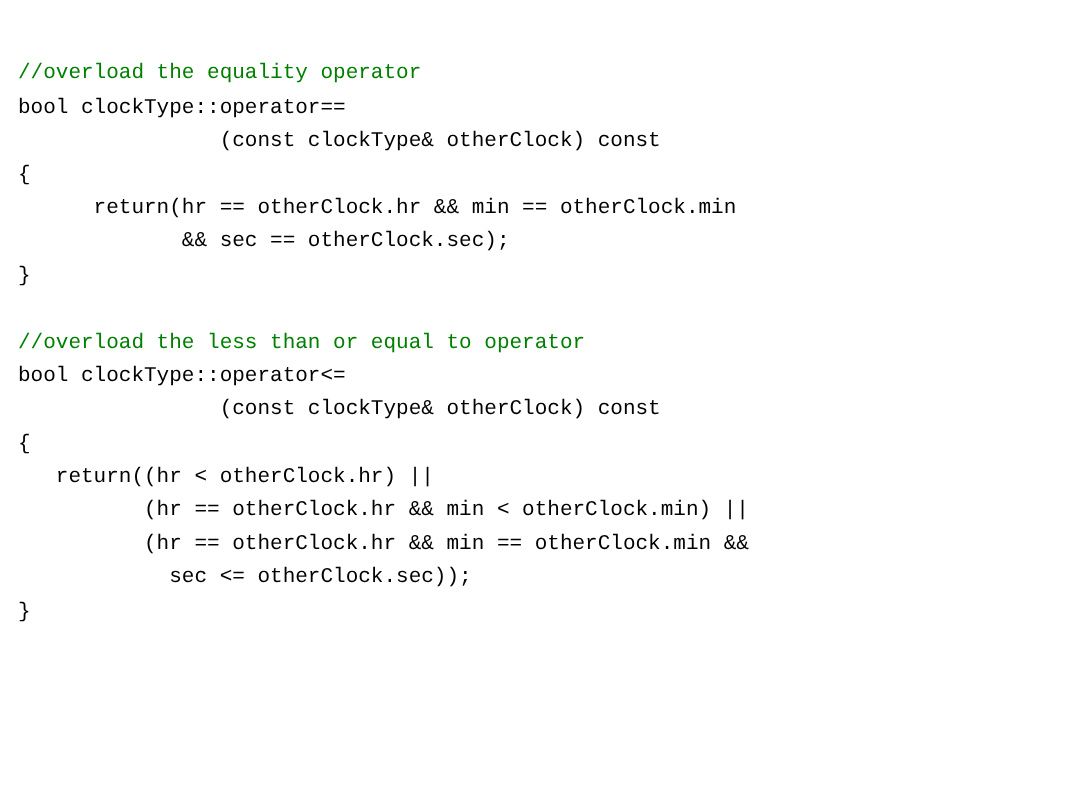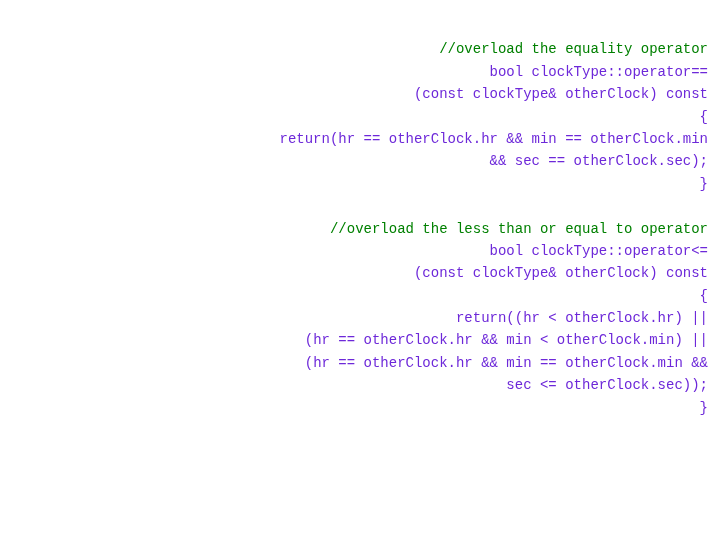--- a/index.html
+++ b/index.html
@@ -22,26 +22,25 @@
     .code-block {
       padding: 16px 12px;
       white-space: pre;
     }
 
     .comment {
       color: #008000;
     }
 
     .keyword {
-      color: #6d28d9;
+      color: #000000;
     }
 
     .code-line {
       display: block;
       min-height: 1.6em;
-      text-align: right;
     }
   </style>
 </head>
 <body>
 
 <div class="code-block" id="code-container">
 <span class="code-line comment">//overload the equality operator</span><span class="code-line keyword">bool clockType::operator==</span><span class="code-line keyword">                (const clockType&amp; otherClock) const</span><span class="code-line keyword">{</span><span class="code-line keyword">      return(hr == otherClock.hr &amp;&amp; min == otherClock.min</span><span class="code-line keyword">             &amp;&amp; sec == otherClock.sec);</span><span class="code-line keyword">}</span><span class="code-line keyword"></span><span class="code-line comment">//overload the less than or equal to operator</span><span class="code-line keyword">bool clockType::operator&lt;=</span><span class="code-line keyword">                (const clockType&amp; otherClock) const</span><span class="code-line keyword">{</span><span class="code-line keyword">   return((hr &lt; otherClock.hr) ||</span><span class="code-line keyword">          (hr == otherClock.hr &amp;&amp; min &lt; otherClock.min) ||</span><span class="code-line keyword">          (hr == otherClock.hr &amp;&amp; min == otherClock.min &amp;&amp;</span><span class="code-line keyword">            sec &lt;= otherClock.sec));</span><span class="code-line keyword">}</span></div>
 
 </body></html>

